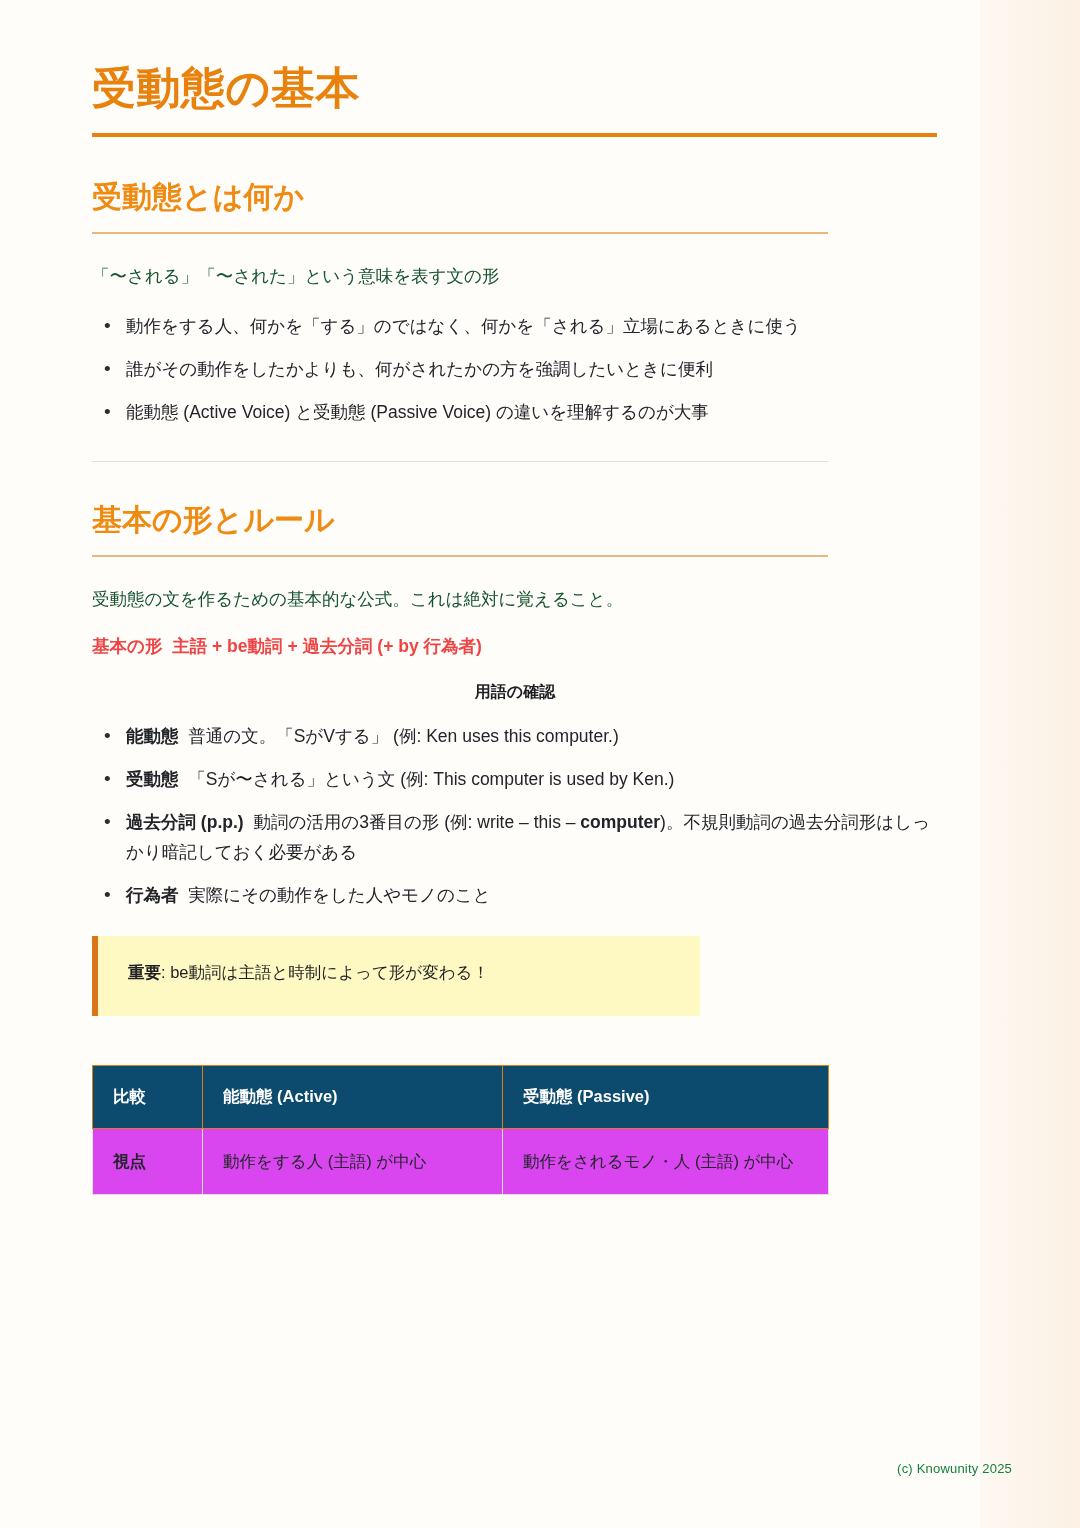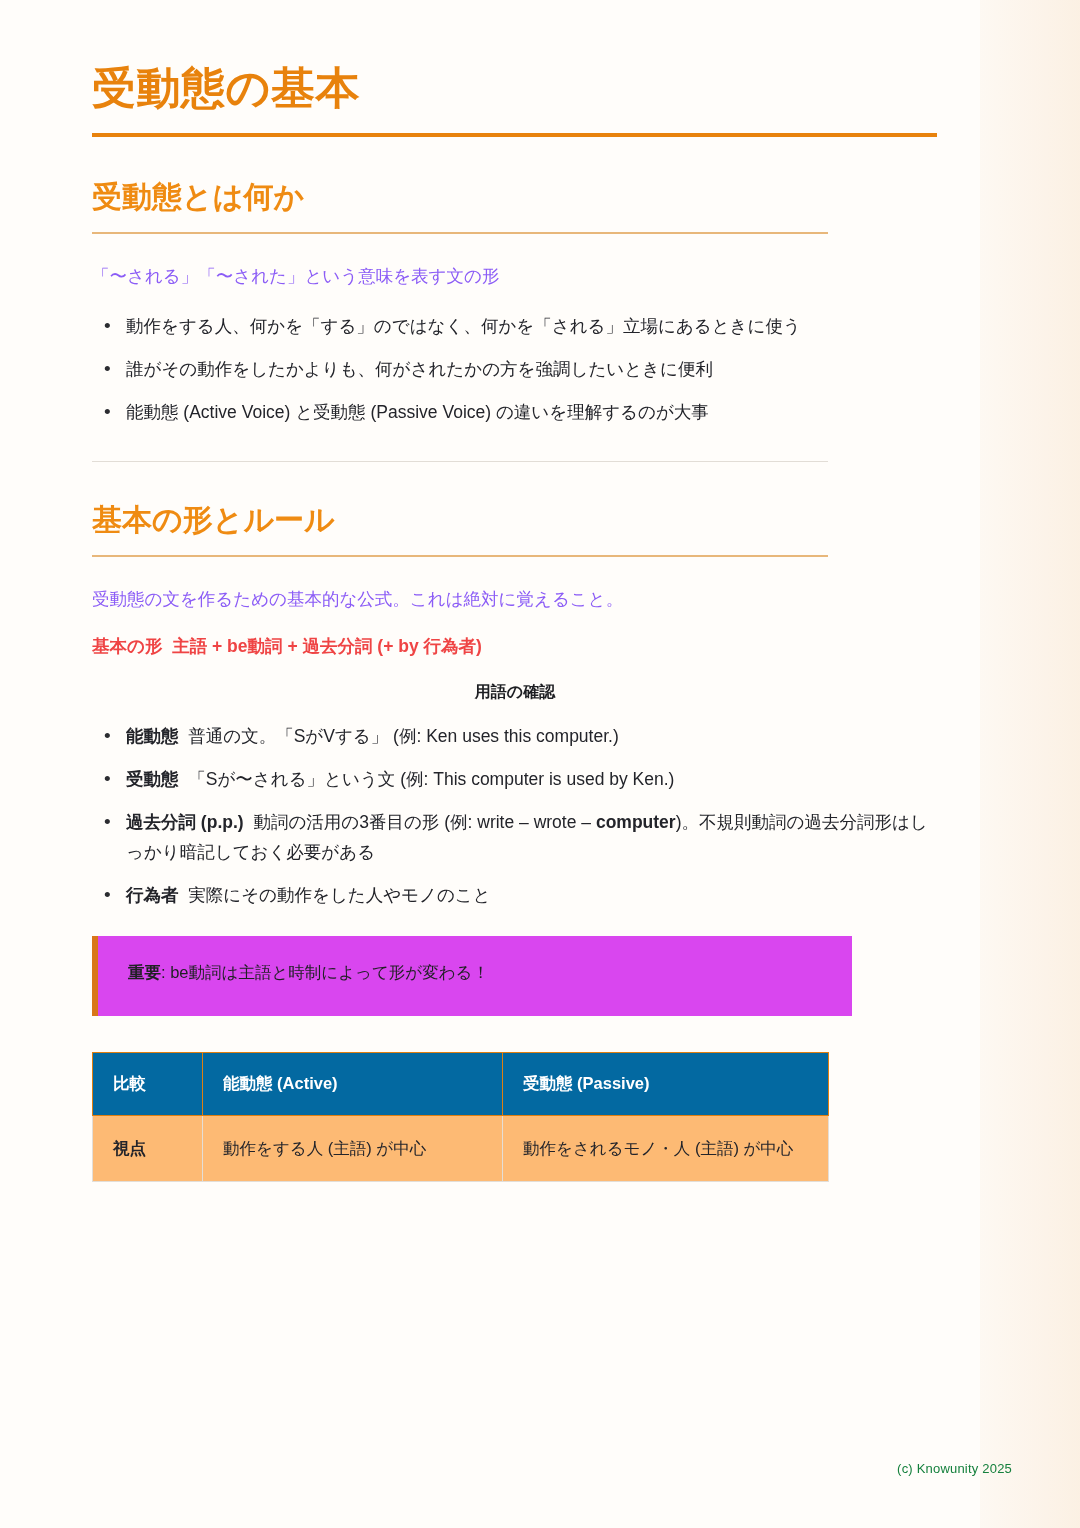--- a/index.html
+++ b/index.html
@@ -58,21 +58,21 @@
   .section-rule {
     height: 2px;
     background: #e8b77a;
     width: 736px;
     margin-bottom: 28px;
   }
   p.para {
     font-size: 17.5px;
     line-height: 1.65;
     margin: 7px 0 20px 0;
-    color: #8b5cf6;
+    color: #14532d;
   }
   ul.bullets {
     margin: 0 0 10px 0;
     padding-left: 34px;
     list-style: none;
   }
   ul.bullets > li {
     position: relative;
     font-size: 17.5px;
     line-height: 1.72;
@@ -101,26 +101,26 @@
   }
   .sublabel {
     font-size: 16px;
     font-weight: bold;
     margin: 0 0 18px 0;
     color: #1d1e22;
     text-align: center;
   }
   .b { font-weight: bold; }
   .note-box {
-    background: #d946ef;
+    background: #fef9c3;
     border-left: 6px solid #d9761a;
     padding: 24px 28px 22px 30px;
-    width: 760px;
+    width: 608px;
     box-sizing: border-box;
-    margin: 26px 0 36px 0;
+    margin: 26px 0 49px 0;
   }
   .note-box .note-line {
     font-size: 16.5px;
     line-height: 1.55;
     margin: 0 0 8px 0;
   }
   .note-box ul {
     margin: 4px 0 0 0;
     padding-left: 32px;
     list-style: none;
@@ -138,36 +138,36 @@
     top: -1px;
     font-size: 18px;
   }
   table.cmp {
     border-collapse: collapse;
     width: 736px;
     margin-top: 6px;
     table-layout: fixed;
   }
   table.cmp th {
-    background: #0369a1;
+    background: #0c4a6e;
     color: #ffffff;
     font-size: 16.5px;
     font-weight: bold;
     text-align: left;
     padding: 20px 20px;
     border: 1px solid #df7f10;
   }
   table.cmp td {
     font-size: 16.5px;
     line-height: 1.55;
     padding: 20px 20px;
     border: 1px solid #e3ded7;
     vertical-align: top;
     color: #23242a;
-    background: #fdba74;
+    background: #d946ef;
   }
   table.cmp td.rowhead {
     font-weight: bold;
   }
   col.c1 { width: 110px; }
   col.c2 { width: 300px; }
   col.c3 { width: 326px; }
   .watermark {
     position: absolute;
     right: 68px;
@@ -215,21 +215,21 @@
       <li>
         <span class="b">能動態</span>
         <span>&nbsp;</span><span>普通の文。「SがVする」 (例: Ken uses this computer.)</span>
       </li>
       <li>
         <span class="b">受動態</span>
         <span>&nbsp;</span><span>「Sが〜される」という文 (例: This computer is used by Ken.)</span>
       </li>
       <li>
         <span class="b">過去分詞 (p.p.)</span>
-        <span>&nbsp;</span><span>動詞の活用の3番目の形 (例: write – wrote – </span><span class="b">computer</span><span>)。不規則動詞の過去分詞形はしっかり暗記しておく必要がある</span>
+        <span>&nbsp;</span><span>動詞の活用の3番目の形 (例: write – this – </span><span class="b">computer</span><span>)。不規則動詞の過去分詞形はしっかり暗記しておく必要がある</span>
       </li>
       <li>
         <span class="b">行為者</span>
         <span>&nbsp;</span><span>実際にその動作をした人やモノのこと</span>
       </li>
     </ul>
 
     <div class="note-box">
       <p class="note-line">
         <span class="b">重要</span><span>: be動詞は主語と時制によって形が変わる！</span>

